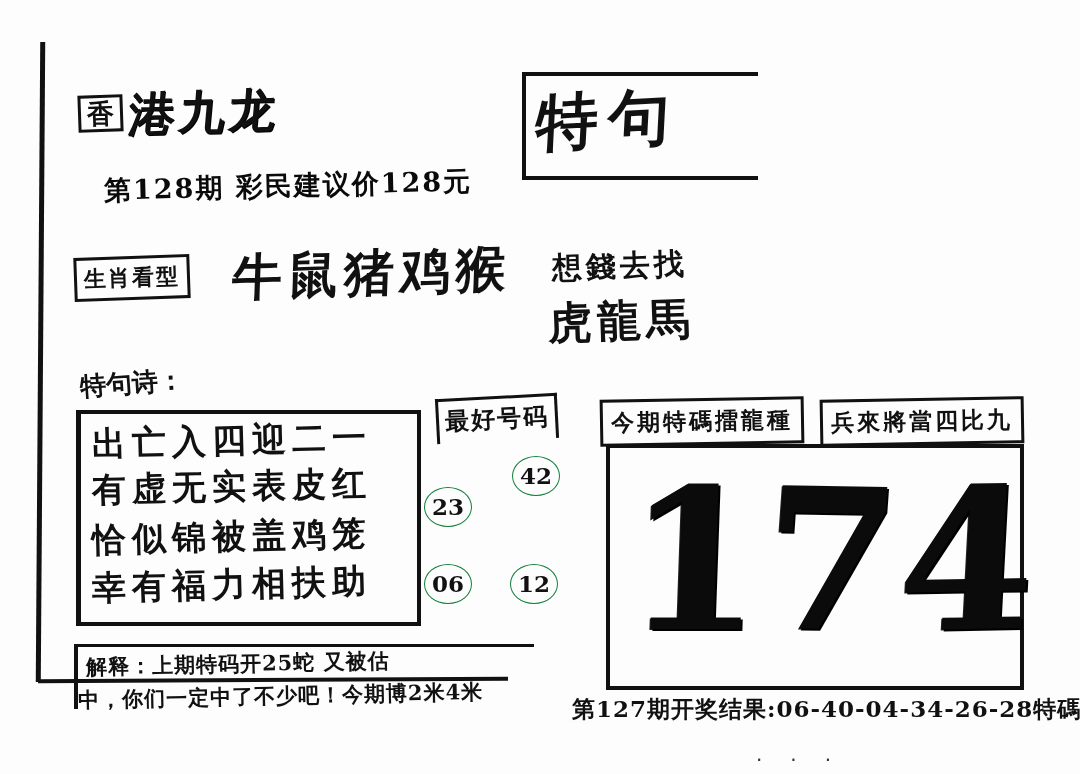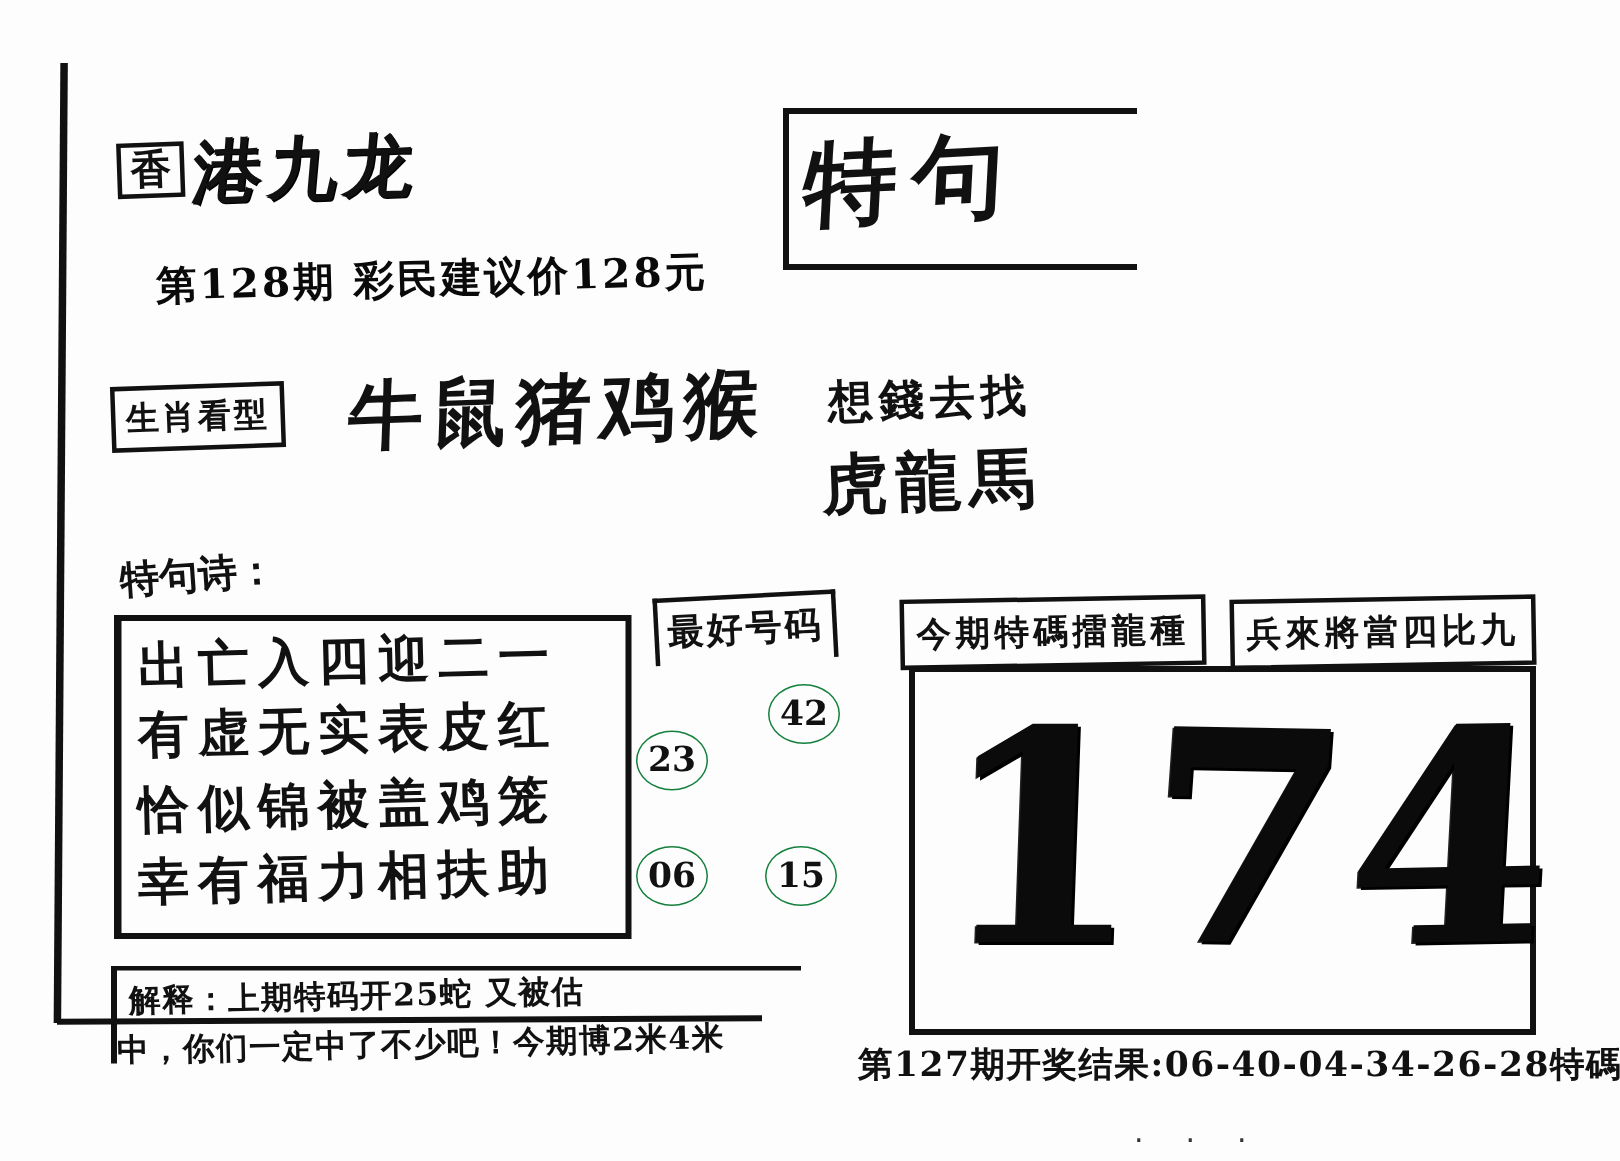--- a/index.html
+++ b/index.html
@@ -334,21 +334,21 @@
   <div class="poem-box"></div>
   <div class="poem-line pl1">出亡入四迎二一</div>
   <div class="poem-line pl2">有虚无实表皮红</div>
   <div class="poem-line pl3">恰似锦被盖鸡笼</div>
   <div class="poem-line pl4">幸有福力相扶助</div>
 
   <div class="best-tag">最好号码</div>
   <div class="ball b1">23</div>
   <div class="ball b2">42</div>
   <div class="ball b3">06</div>
-  <div class="ball b4">15</div>
+  <div class="ball b4">12</div>
 
   <div class="banner banner-a">今期特碼擂龍種</div>
   <div class="banner banner-b">兵來將當四比九</div>
 
   <div class="bignum-box"></div>
   <div class="bignum">
     <span class="d1">1</span>
     <span class="d2">7</span>
     <span class="d3">4</span>
   </div>

